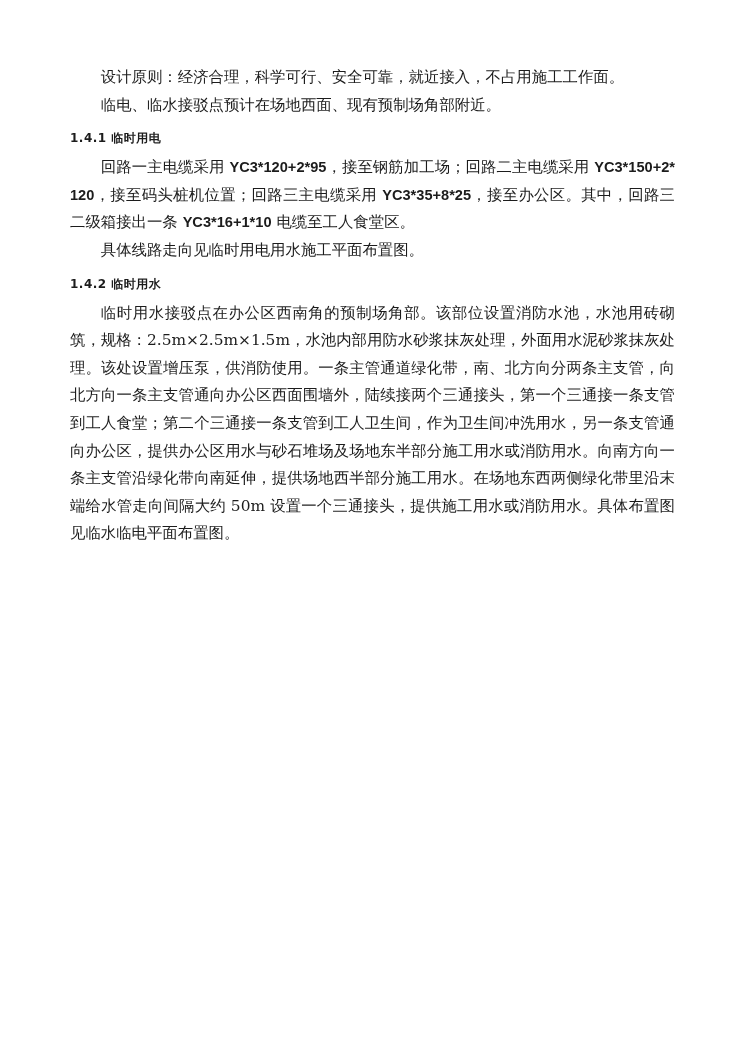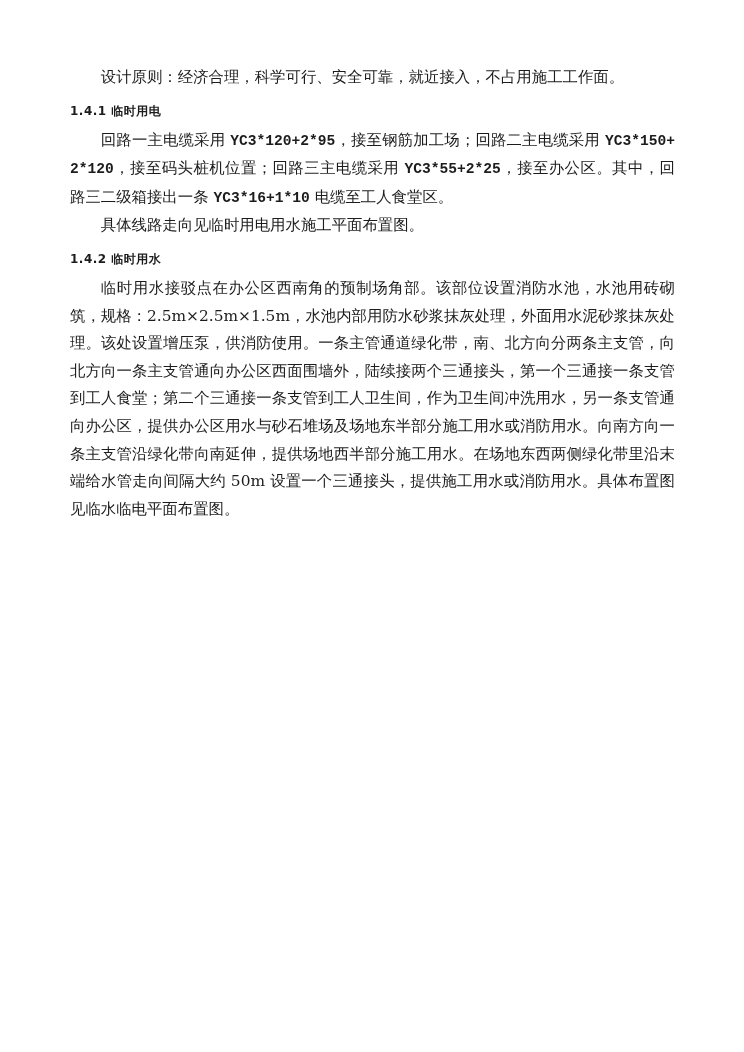--- a/index.html
+++ b/index.html
@@ -32,34 +32,35 @@
     margin: 7px 0 4px 0;
     font-size: 12px;
     line-height: 24px;
     font-weight: 700;
     font-family: "DejaVu Sans", "Liberation Sans", sans-serif;
     text-indent: 0;
     letter-spacing: 0.5px;
   }
   p.body strong {
     font-weight: 700;
-    font-family: Liberation Mono, monospace;
+    font-family: Liberation Sans, sans-serif;
     font-size: 14.6px;
   }
   p.body sup {
     font-size: 9.5px;
     line-height: 0;
     vertical-align: super;
   }
 </style>
 </head>
 <body>
 
 <div class="page">
   <main id="doc">
       <p class="body"><span>设计原则：经济合理，科学可行、安全可靠，就近接入，不占用施工工作面。</span></p>
+      <p class="body"><span>临电、临水接驳点预计在场地西面、现有预制场角部附近。</span></p>
       <h2 class="heading"><span>1.4.1 临时用电</span></h2>
-      <p class="body"><span>回路一主电缆采用 </span><strong>YC3*120+2*95</strong><span>，接至钢筋加工场；回路二主电缆采用 </span><strong>YC3*150+2*120</strong><span>，接至码头桩机位置；回路三主电缆采用 </span><strong>YC3*55+2*25</strong><span>，接至办公区。其中，回路三二级箱接出一条 </span><strong>YC3*16+1*10</strong><span> 电缆至工人食堂区。</span></p>
+      <p class="body"><span>回路一主电缆采用 </span><strong>YC3*120+2*95</strong><span>，接至钢筋加工场；回路二主电缆采用 </span><strong>YC3*150+2*120</strong><span>，接至码头桩机位置；回路三主电缆采用 </span><strong>YC3*35+8*25</strong><span>，接至办公区。其中，回路三二级箱接出一条 </span><strong>YC3*16+1*10</strong><span> 电缆至工人食堂区。</span></p>
       <p class="body"><span>具体线路走向见临时用电用水施工平面布置图。</span></p>
       <h2 class="heading"><span>1.4.2 临时用水</span></h2>
       <p class="body"><span>临时用水接驳点在办公区西南角的预制场角部。该部位设置消防水池，水池用砖砌筑，规格：2.5m×2.5m×1.5m，水池内部用防水砂浆抹灰处理，外面用水泥砂浆抹灰处理。该处设置增压泵，供消防使用。一条主管通道绿化带，南、北方向分两条主支管，向北方向一条主支管通向办公区西面围墙外，陆续接两个三通接头，第一个三通接一条支管到工人食堂；第二个三通接一条支管到工人卫生间，作为卫生间冲洗用水，另一条支管通向办公区，提供办公区用水与砂石堆场及场地东半部分施工用水或消防用水。向南方向一条主支管沿绿化带向南延伸，提供场地西半部分施工用水。在场地东西两侧绿化带里沿末端给水管走向间隔大约 50m 设置一个三通接头，提供施工用水或消防用水。具体布置图见临水临电平面布置图。</span></p>
     </main>
 </div>
 
 </body></html>

